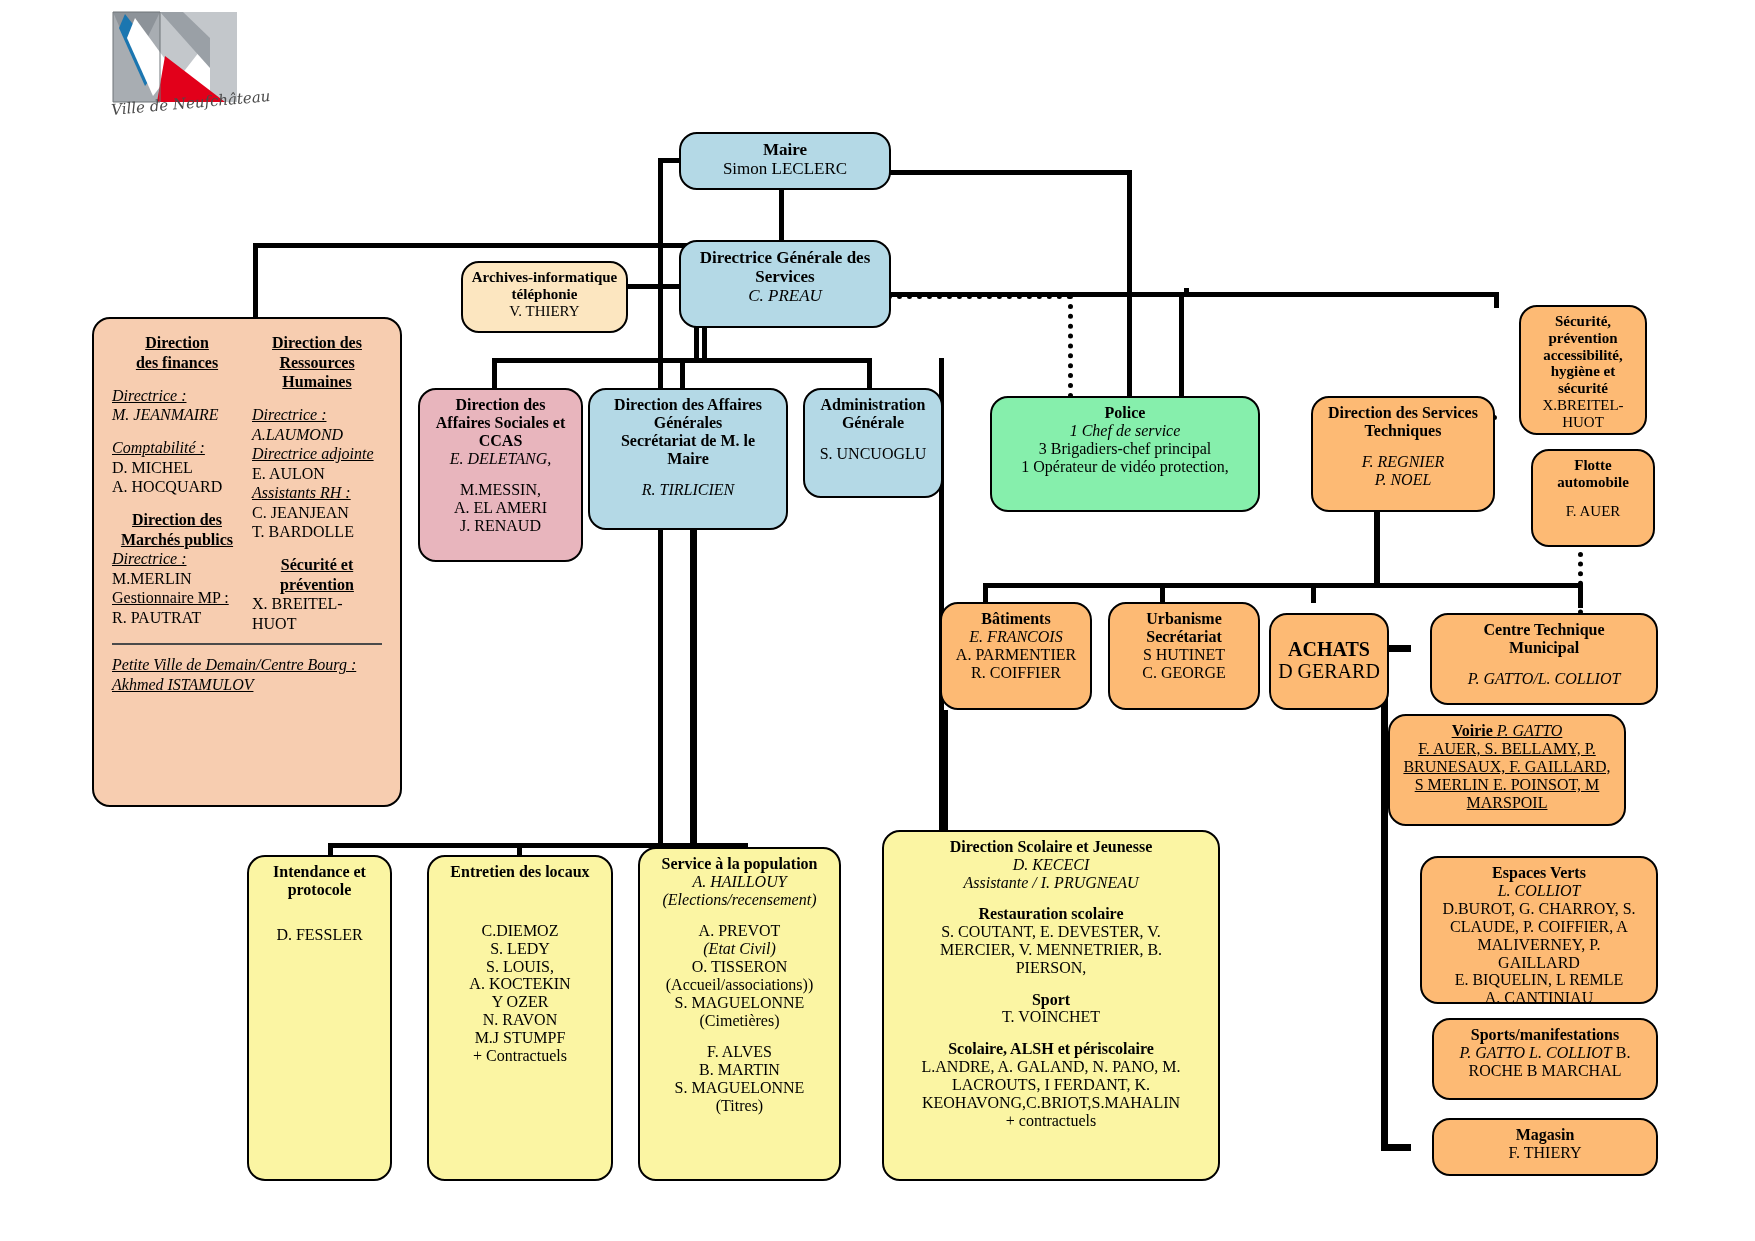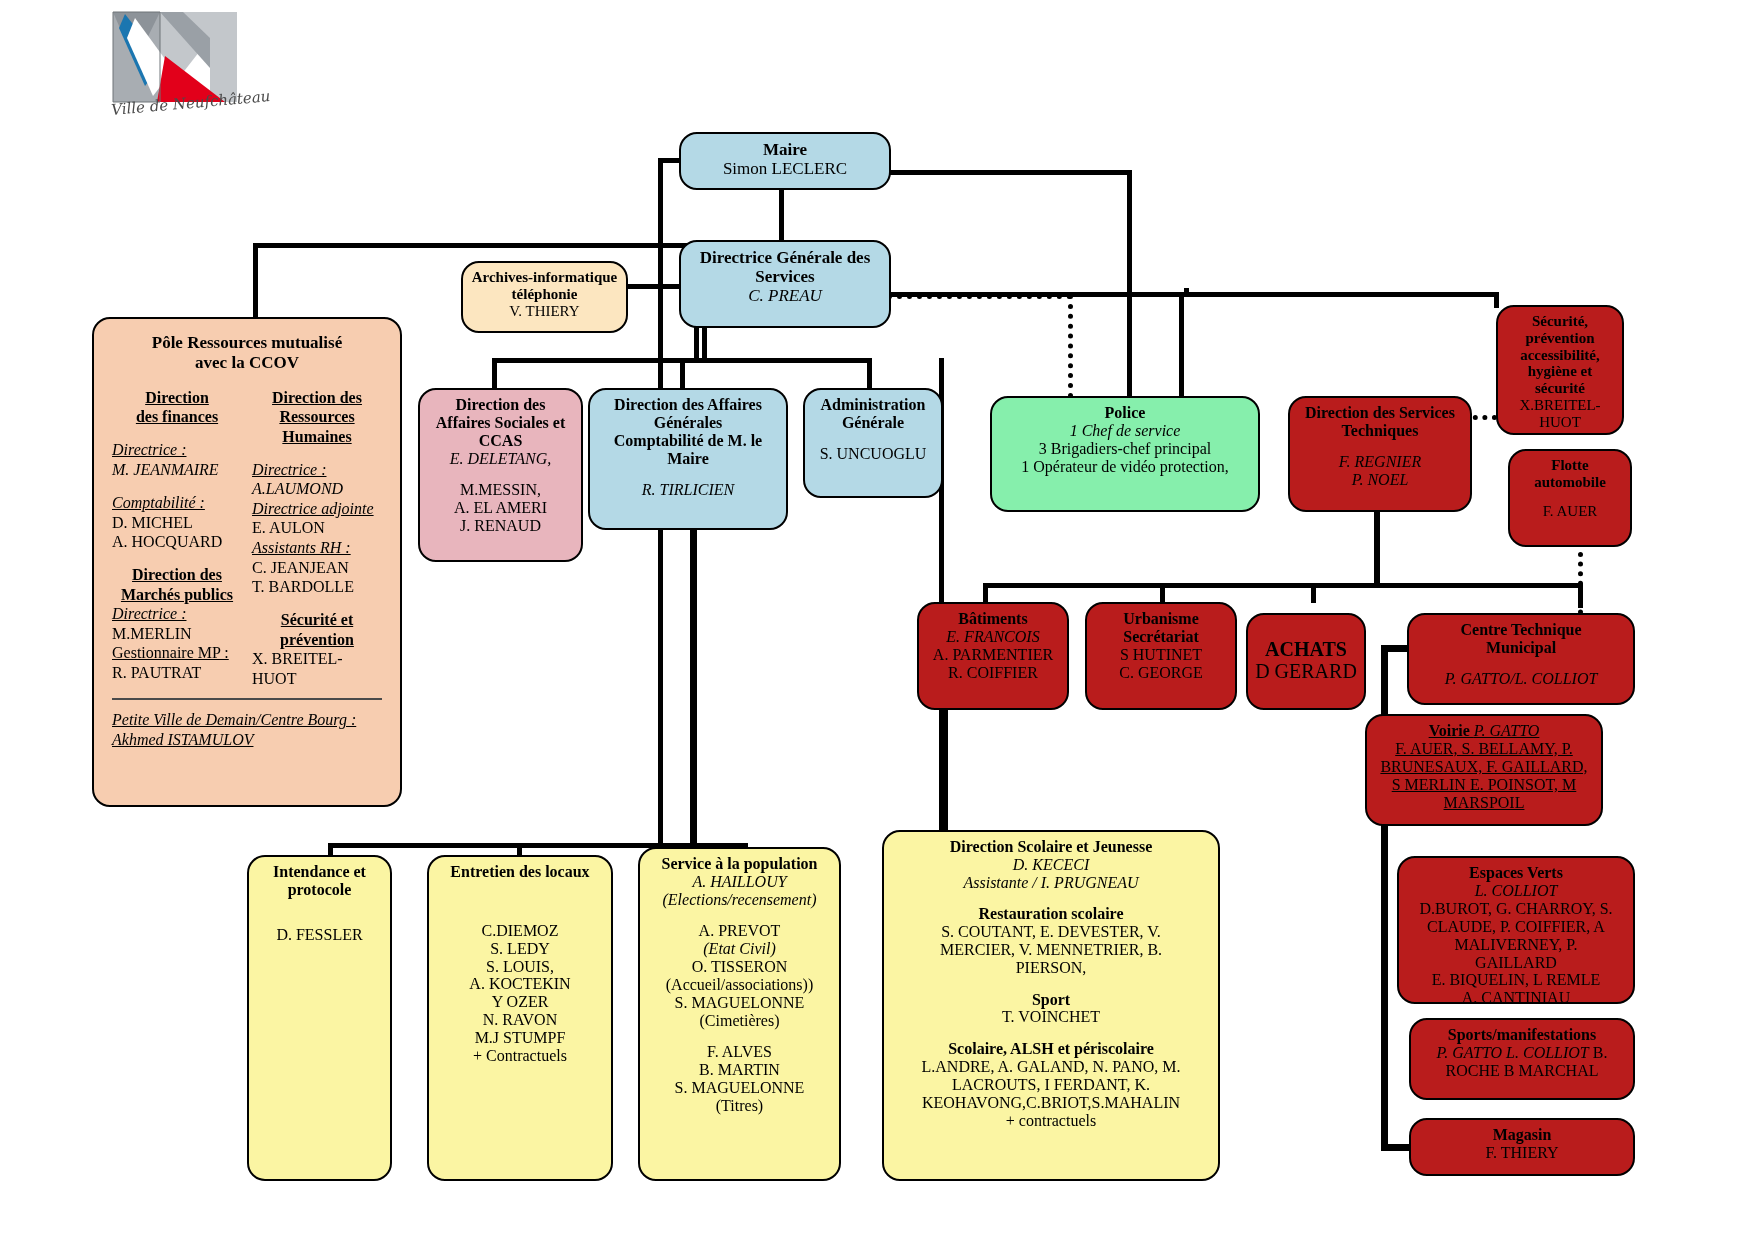--- a/index.html
+++ b/index.html
@@ -45,21 +45,21 @@
     text-align: center;
     line-height: 1.12;
     padding: 6px 7px;
     overflow: hidden;
   }
   .blue   { background: #b4d9e6; }
   .cream  { background: #fce6c0; }
   .peach  { background: #f7cdb0; }
   .pink   { background: #e8b5bd; }
   .gray   { background: #86efac; }
-  .green  { background: #b91c1c; }
+  .green  { background: #fdba74; margin-left: 23px; }
   .yellow { background: #fbf5a3; }
 
   .t-b { font-weight: bold; }
   .t-i { font-style: italic; }
   .t-u { text-decoration: underline; }
   .t-bu { font-weight: bold; text-decoration: underline; text-align: center; }
   .t-iu { font-style: italic; text-decoration: underline; }
   .blank { display: block; height: .85em; }
 
   
@@ -168,24 +168,20 @@
     <div class="t-i">C. PREAU</div>
   </div>
 
   <div class="box cream" style="left:461px; top:261px; width:167px; height:72px; font-size:15px;">
     <div class="t-b">Archives-informatique</div>
     <div class="t-b">téléphonie</div>
     <div>V. THIERY</div>
   </div>
 
   <div class="box peach" style="left:92px; top:317px; width:310px; height:490px; padding:14px 18px;">
-    <div class="pole-head">
-      <div>Pôle Ressources mutualisé</div>
-      <div>avec la CCOV</div>
-    </div>
     <div class="pole-cols">
       <div class="pole-col">
         <div class="t-bu">Direction </div>
         <div class="t-bu">des finances</div>
         <span class="blank"></span>
         <div class="t-iu">Directrice :</div>
         <div class="t-i">M. JEANMAIRE</div>
         <span class="blank"></span>
         <div class="t-iu">Comptabilité :</div>
         <div>D. MICHEL</div>
@@ -229,21 +225,21 @@
     <div class="t-i">E. DELETANG,</div>
     <span class="blank"></span>
     <div>M.MESSIN,</div>
     <div>A. EL AMERI</div>
     <div>J. RENAUD</div>
   </div>
 
   <div class="box blue" style="left:588px; top:388px; width:200px; height:142px; font-size:16px;">
     <div class="t-b">Direction des Affaires</div>
     <div class="t-b">Générales</div>
-    <div class="t-b">Comptabilité de M. le</div>
+    <div class="t-b">Secrétariat de M. le</div>
     <div class="t-b">Maire</div>
     <span class="blank"></span>
     <div class="t-i">R. TIRLICIEN</div>
   </div>
 
   <div class="box blue" style="left:803px; top:388px; width:140px; height:110px; font-size:16px;">
     <div class="t-b">Administration</div>
     <div class="t-b">Générale</div>
     <span class="blank"></span>
     <div>S. UNCUOGLU</div>

